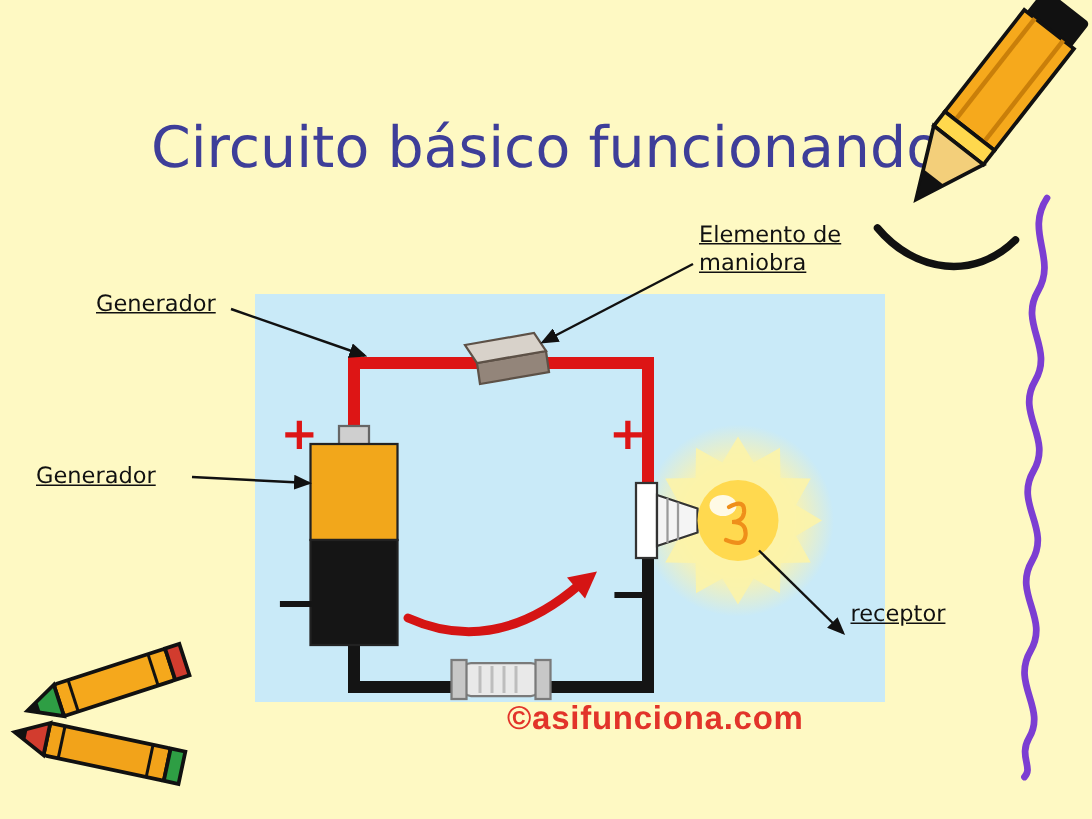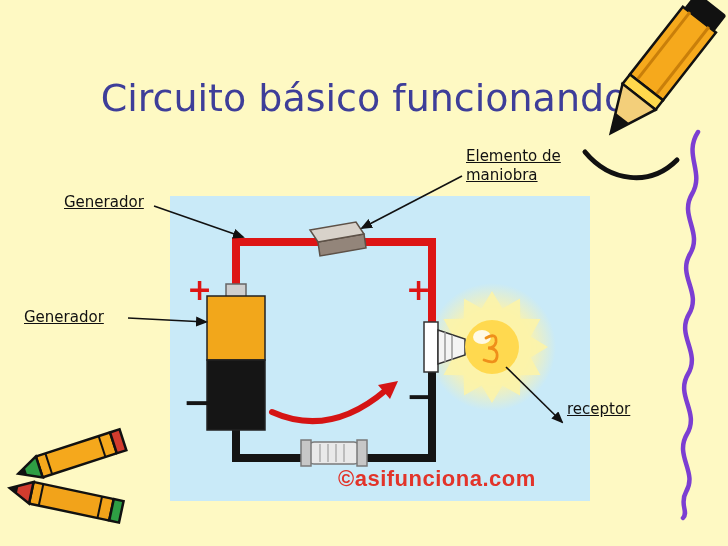--- a/index.html
+++ b/index.html
@@ -5,21 +5,21 @@
   html,body{margin:0;padding:0;background:#fff;}
   .slide{
     position:relative;width:728px;height:546px;background:#fef9c3;
     overflow:hidden;font-family:"DejaVu Sans",sans-serif;
   }
   .title{
     position:absolute;left:0;top:76px;width:728px;text-align:center;
     font-size:38px;color:#3e3e99;letter-spacing:0px;white-space:nowrap;
   }
   .panel{
-    position:absolute;left:170px;top:196px;width:420px;height:305px;
+    position:absolute;left:170px;top:196px;width:420px;height:272px;
     background:#c9eaf8;
   }
   .circuit-svg{position:absolute;left:0;top:0;}
   .watermark{
     position:absolute;left:168px;top:270px;font-size:22px;font-weight:bold;
     color:#e2342a;letter-spacing:0.5px;font-family:"Liberation Sans",sans-serif;
   }
   .label{
     position:absolute;font-size:15px;color:#111;line-height:1.25;text-decoration:underline;
   }

